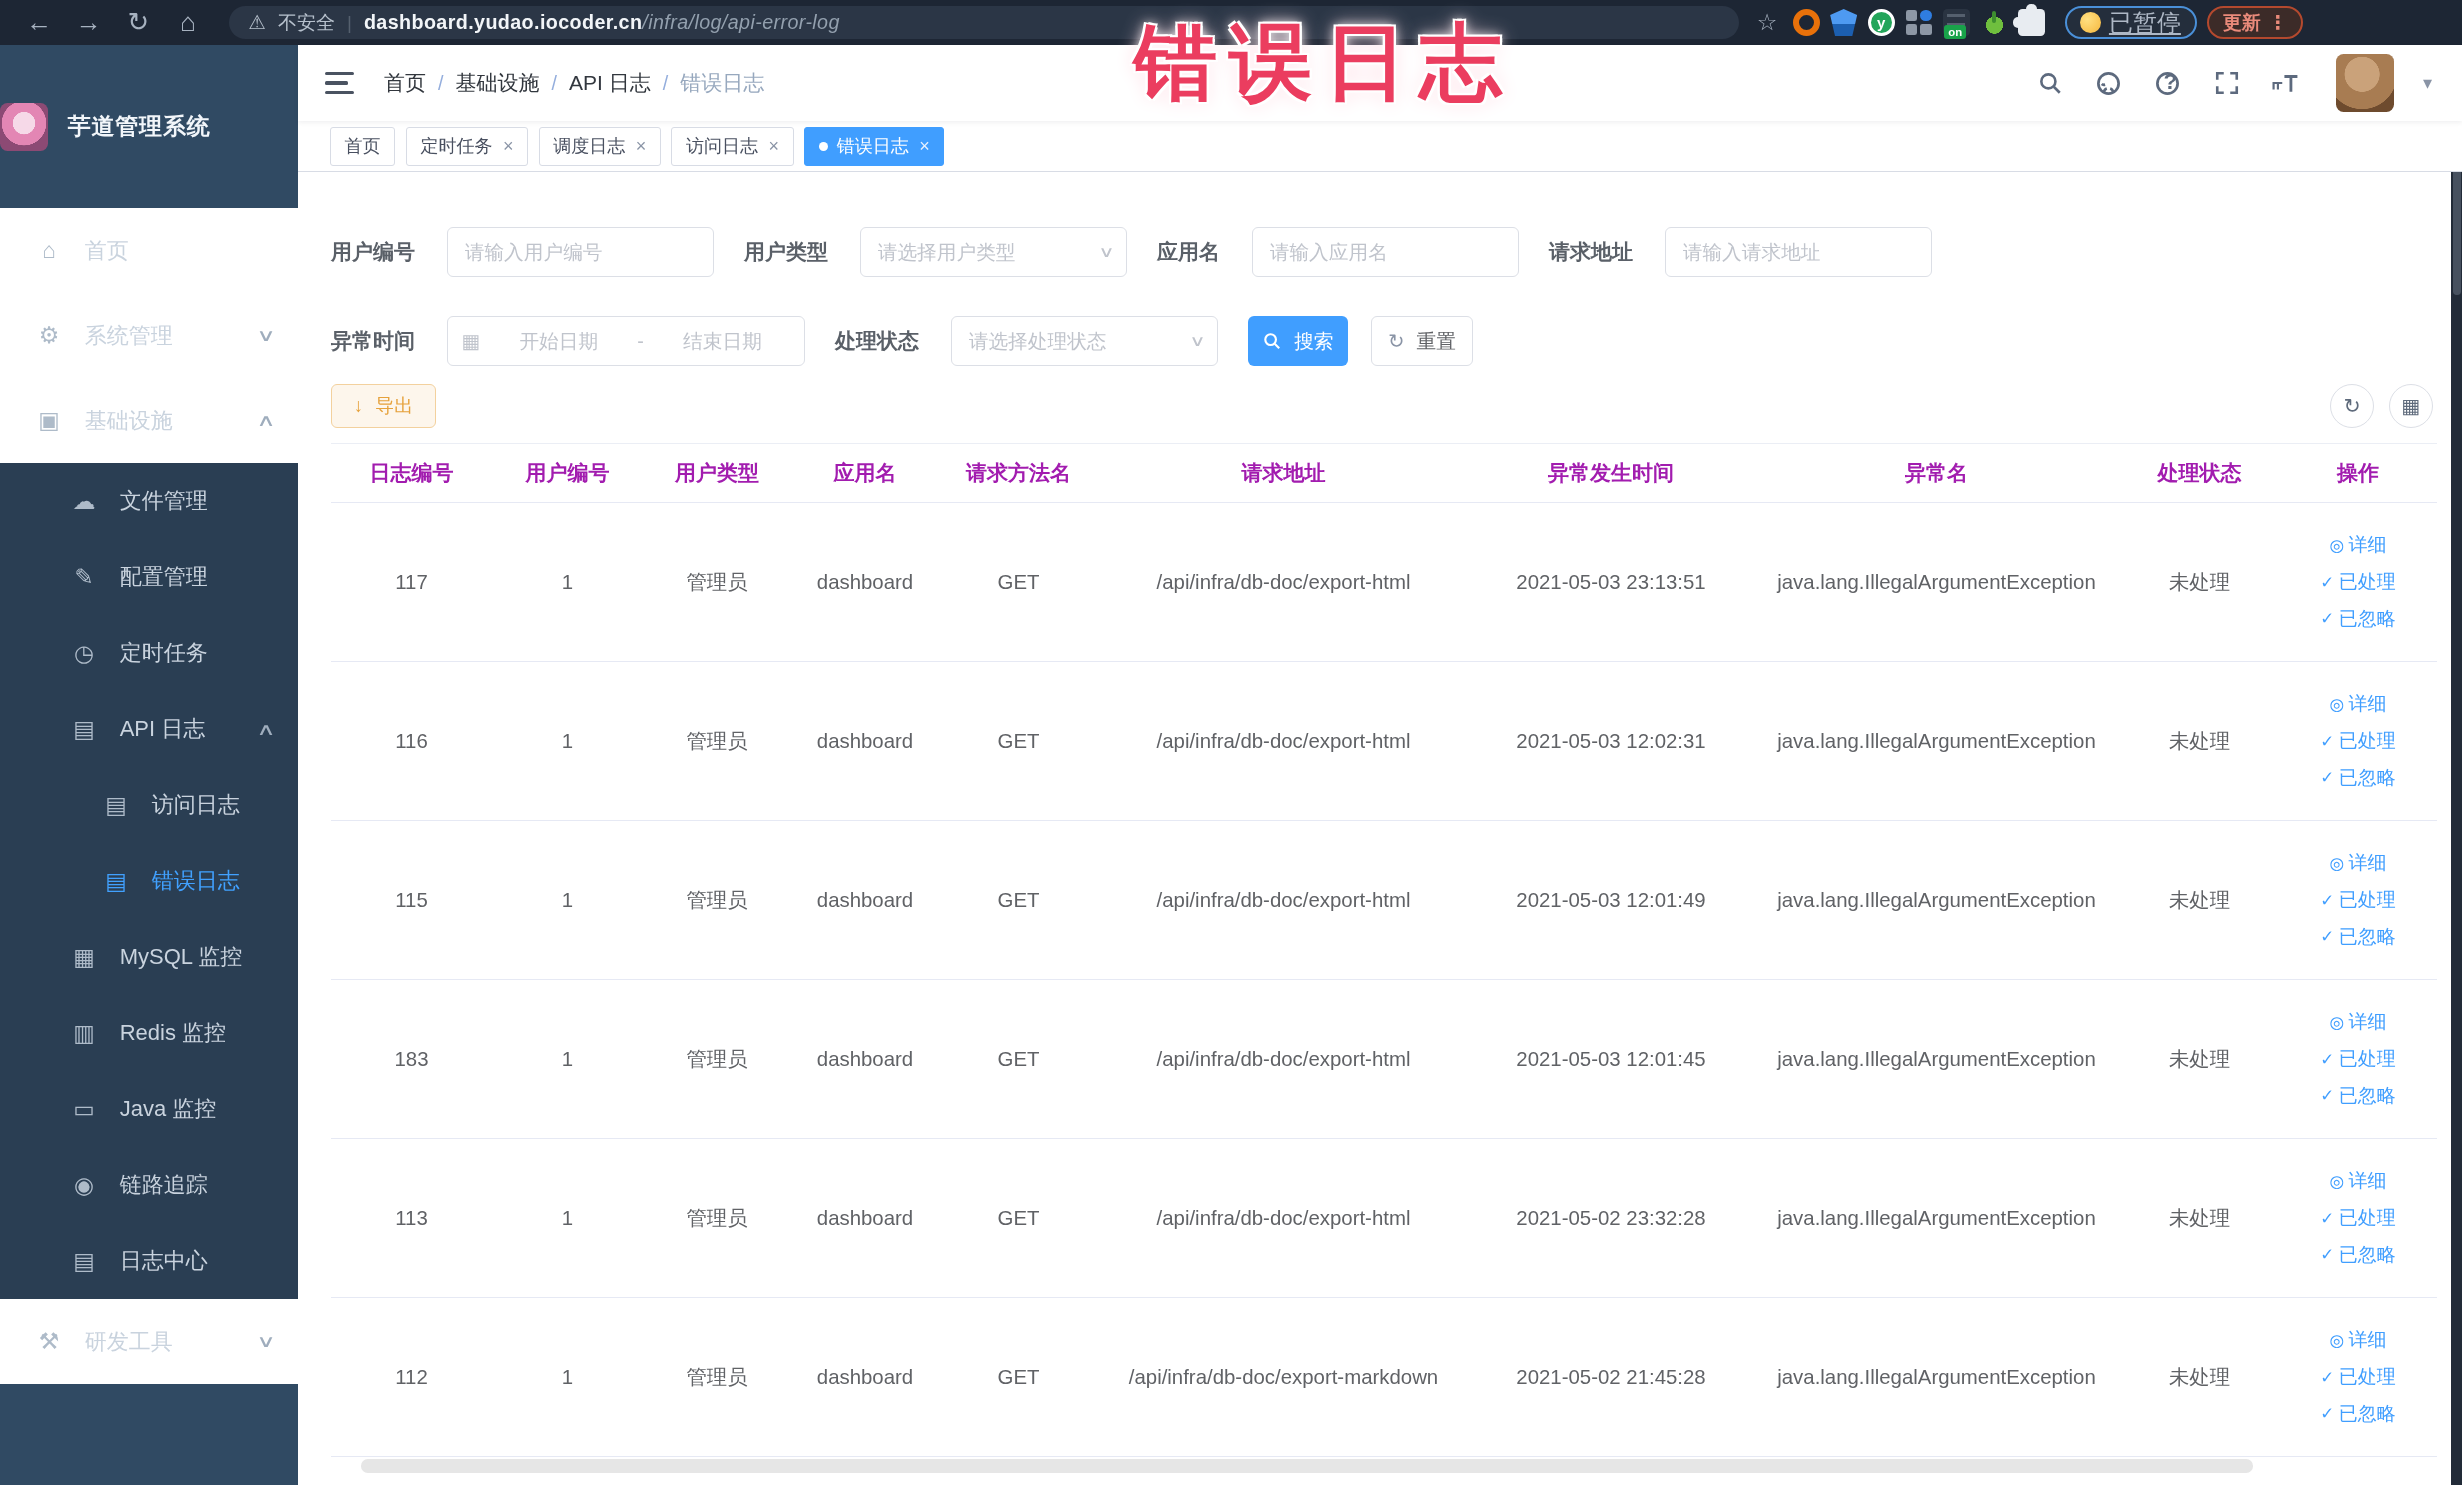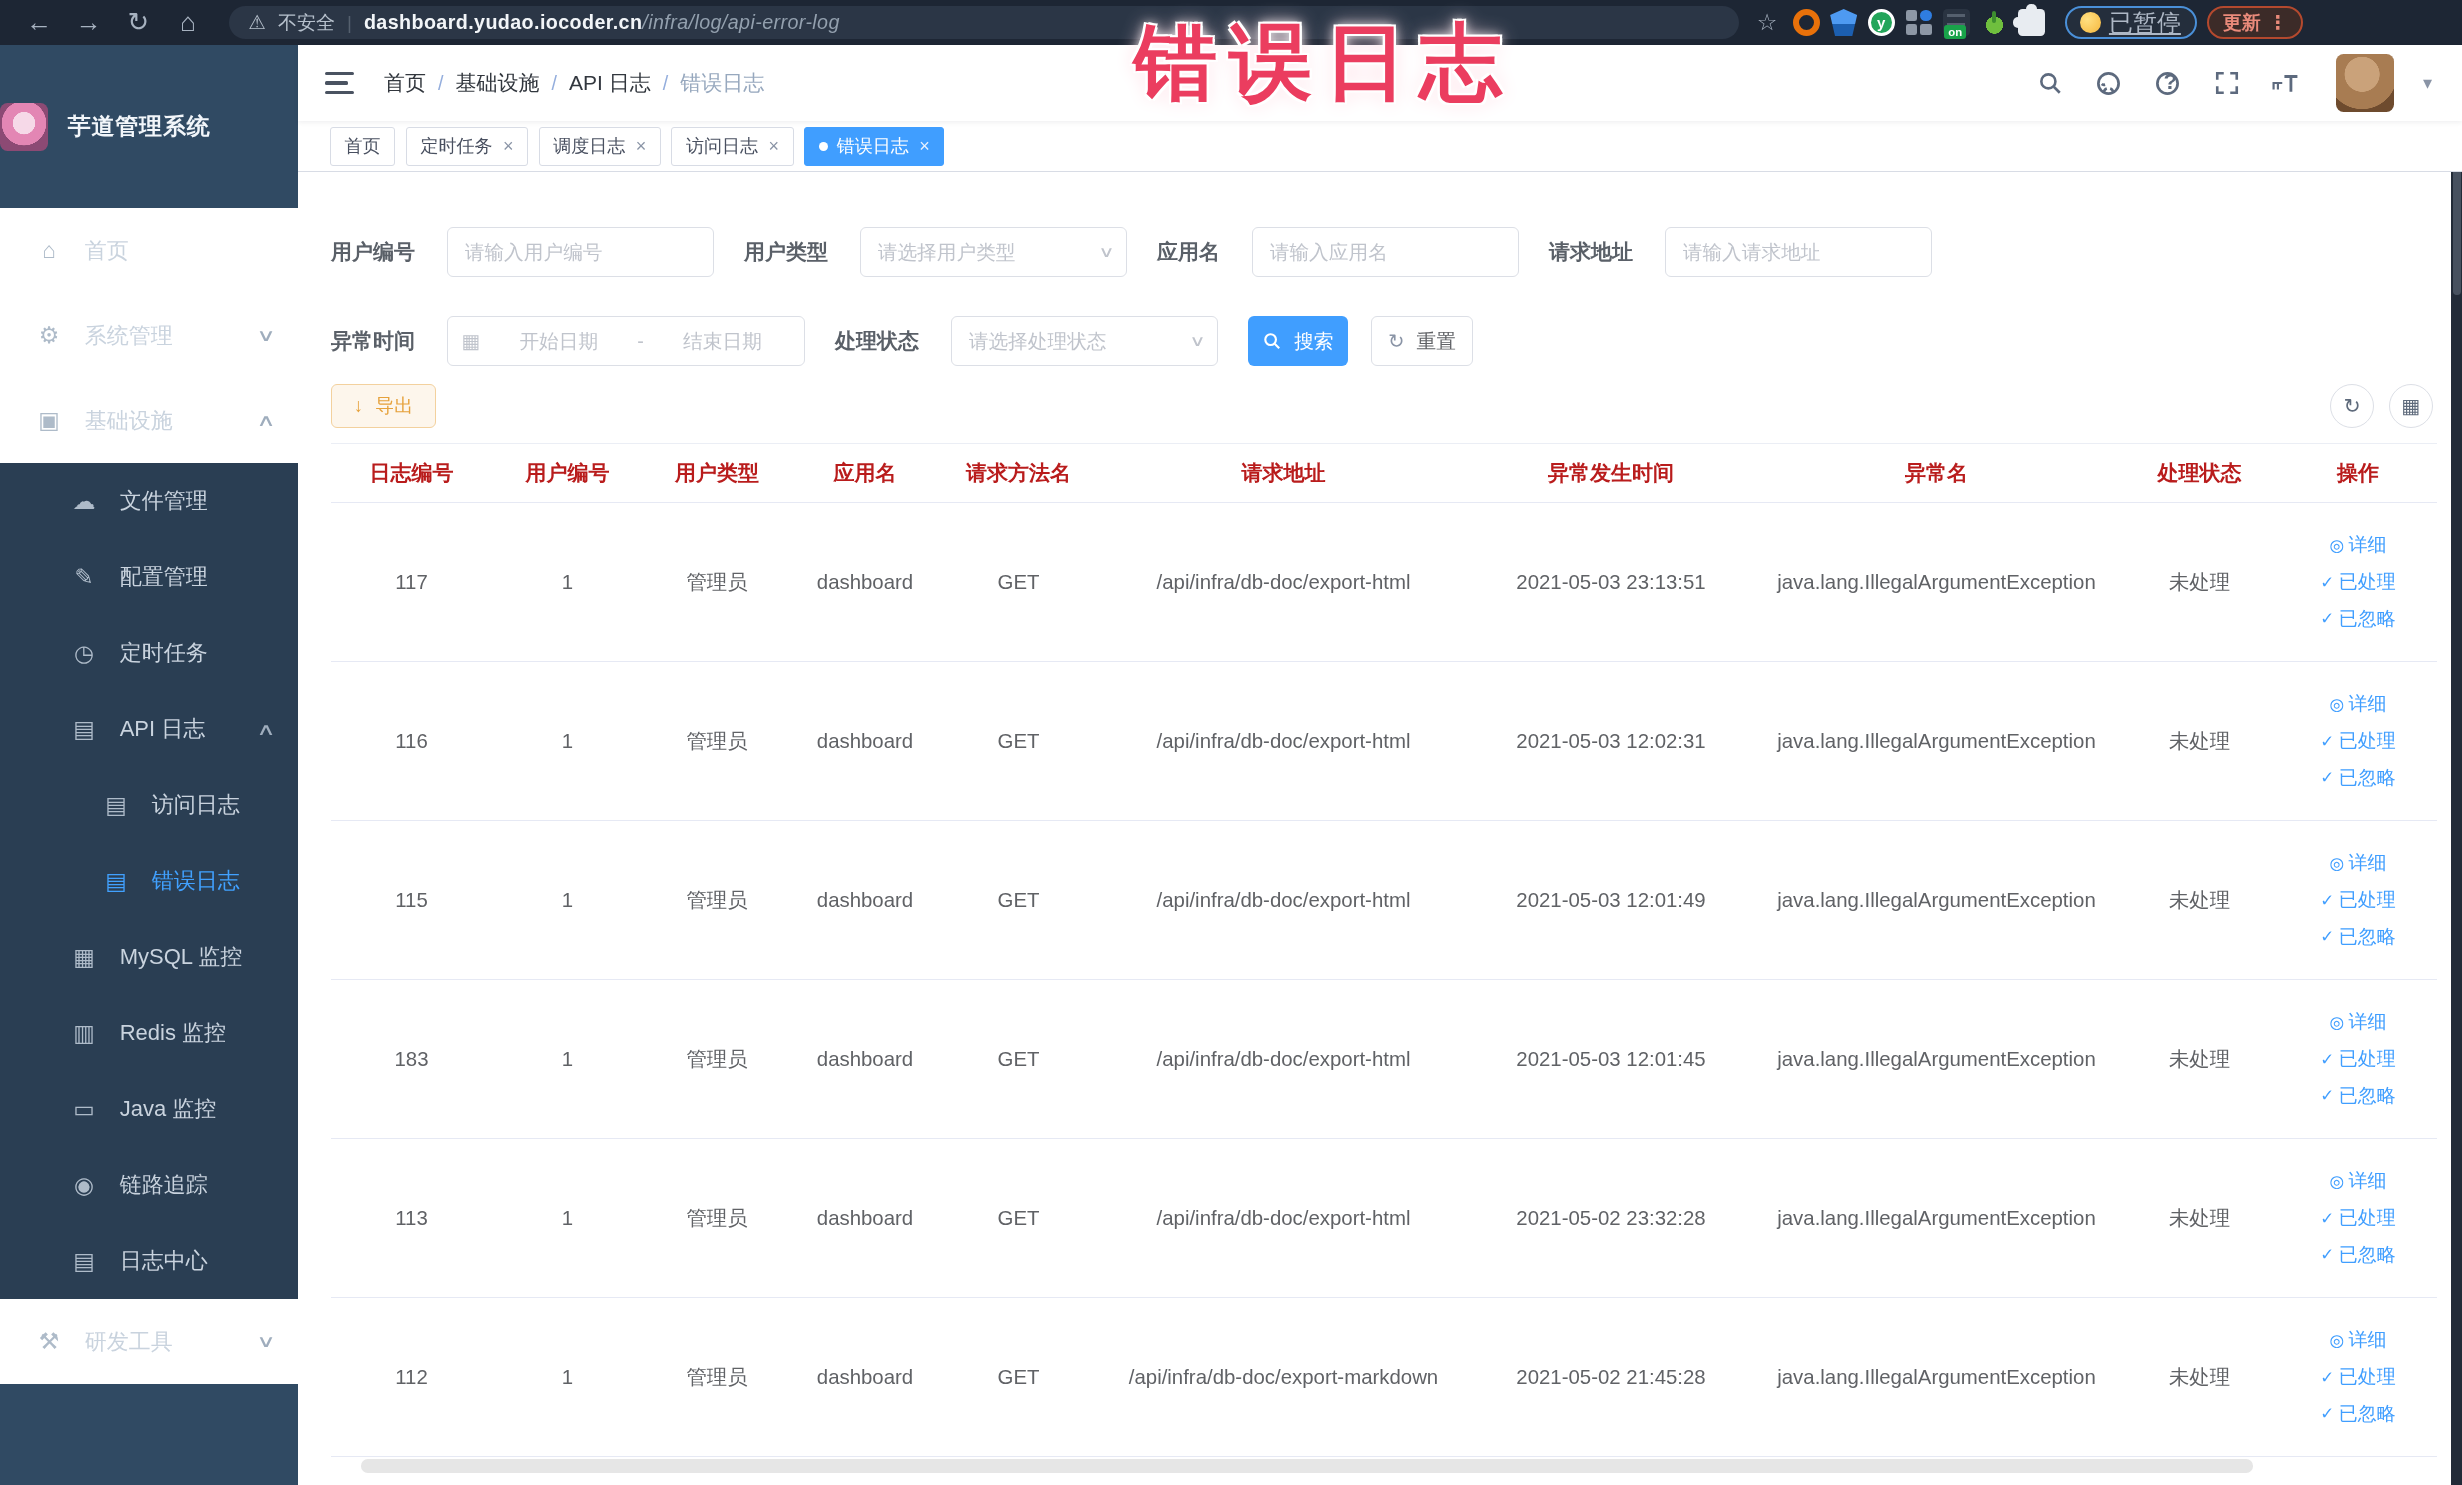--- a/index.html
+++ b/index.html
@@ -123,21 +123,21 @@
   .btn-export { background:#fdf6ec; border-color:#f3d19e; color:#e6a23c; width:105px; height:44px; font-size:19px; }
   .round-btns { margin-left:auto; display:flex; gap:15px; margin-right:3px; }
   .rbtn { width:44px; height:44px; border-radius:50%; border:0.8px solid #dcdfe6; background:#fff; display:flex;
           align-items:center; justify-content:center; font-size:20.4px; color:#5f6b7c; cursor:pointer; }
 
   
   .table { margin-top:15px; border-top:0.8px solid #ebeef5; width:2106px; }
   .trow { display:grid; grid-template-columns:161px 151px 148px 148px 159px 371px 284px 367px 159px 158px;
           align-items:center; border-bottom:0.8px solid #e6e9f4; }
   .thead { height:59px; }
-  .thead .cell { font-size:21px; font-weight:700; color:#b91c1c; }
+  .thead .cell { font-size:21px; font-weight:700; color:#a21caf; }
   .tbody-row { height:159px; }
   .cell { text-align:center; font-size:20.4px; color:#606266; overflow:hidden; white-space:nowrap; }
   .cell.actions { display:flex; flex-direction:column; align-items:center; justify-content:center; gap:10.6px; }
   .alink { color:#409EFF; font-size:19px; cursor:pointer; display:flex; align-items:center; gap:4.5px; white-space:nowrap; }
   .alink .aic { font-size:16.7px; }
 
   .hscroll-thumb { position:absolute; left:361px; top:1459px; width:1892px; height:13.6px; border-radius:6.8px; background:#e6e6e6; }
 
   
   .vscroll { position:absolute; right:0; top:45px; width:10.6px; height:1440px; background:#222b38; }

